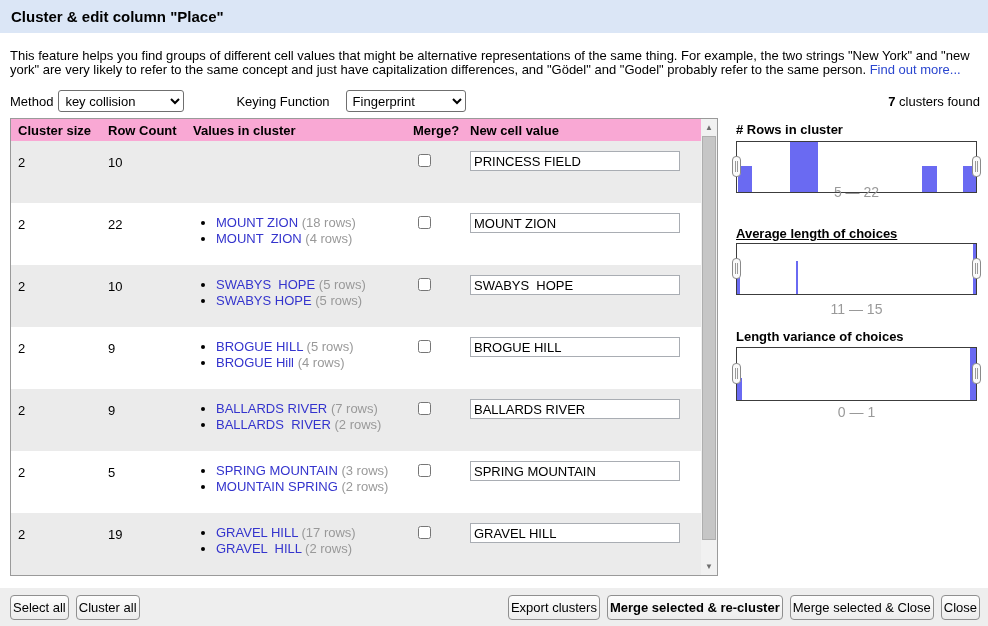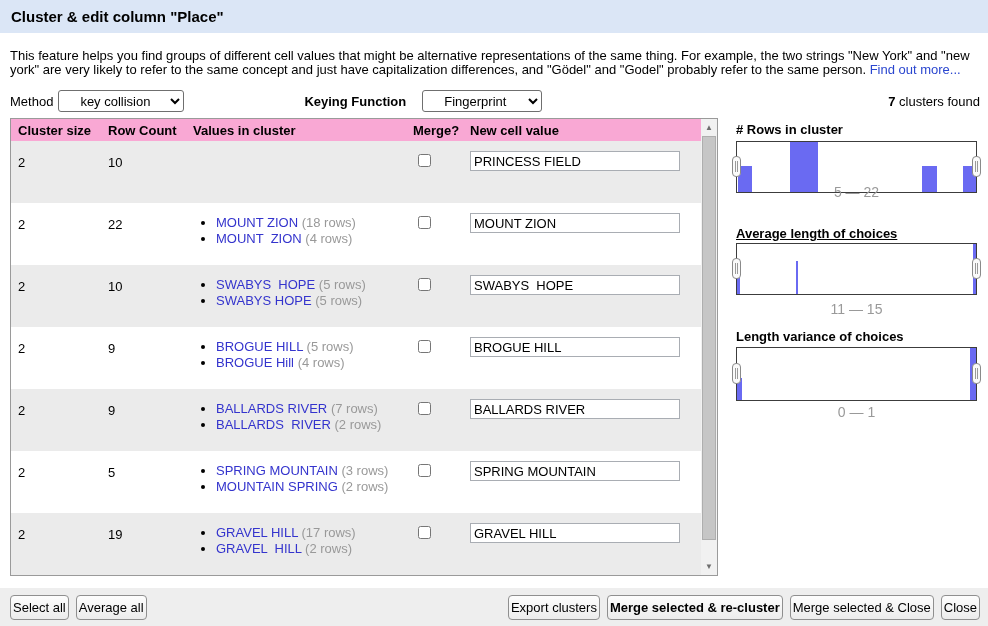--- a/index.html
+++ b/index.html
@@ -20,24 +20,24 @@
     line-height:14px;
   }
   .description a { color:#2a46cf; text-decoration:none; cursor:pointer; }
   
   .controls {
     position:absolute; top:89px; left:10px; right:8px; height:24px;
     display:flex; align-items:center;
   }
   .controls select {
     font-family:"Liberation Sans", sans-serif; font-size:13px;
-    height:22px; border:1px solid #6f6f6f; border-radius:3px; background:#fff; padding:0 17px;
+    height:22px; border:1px solid #6f6f6f; border-radius:3px; background:#fff; padding:0 2px;
   }
   .method-select { width:126px; margin-left:5px; }
-  .keying-label { margin-left:120px;font-weight:bold; }
+  .keying-label { margin-left:52px; }
   .keying-select { width:120px; margin-left:16px; }
   .spacer { flex:1; }
   .clusters-found b { font-weight:bold; }
   
   .grid {
     position:absolute; left:10px; top:118px; width:708px; height:458px;
     border:1px solid #9a9a9a; background:#fff;
   }
   .grid-header {
     position:relative; height:22px; background:#f9a8d4; font-weight:bold;
@@ -229,21 +229,21 @@
         <div class="hist-bar" style="left: 0px; width: 5px; height: 22px;"></div>
         <div class="hist-bar" style="left: 233px; width: 6px; height: 52px;"></div>
         <div class="handle left"></div>
         <div class="handle right"></div>
       </div>
       <div class="hist-label" style="top: 404px;">0 — 1</div>
     </div>
 
   <div class="footer">
     <button class="btn">Select all</button>
-    <button class="btn">Average all</button>
+    <button class="btn">Cluster all</button>
     <span class="spacer"></span>
     <button class="btn">Export clusters</button>
     <button class="btn bold">Merge selected &amp; re-cluster</button>
     <button class="btn">Merge selected &amp; Close</button>
     <button class="btn">Close</button>
   </div>
 
 </div>
 
 </body></html>

